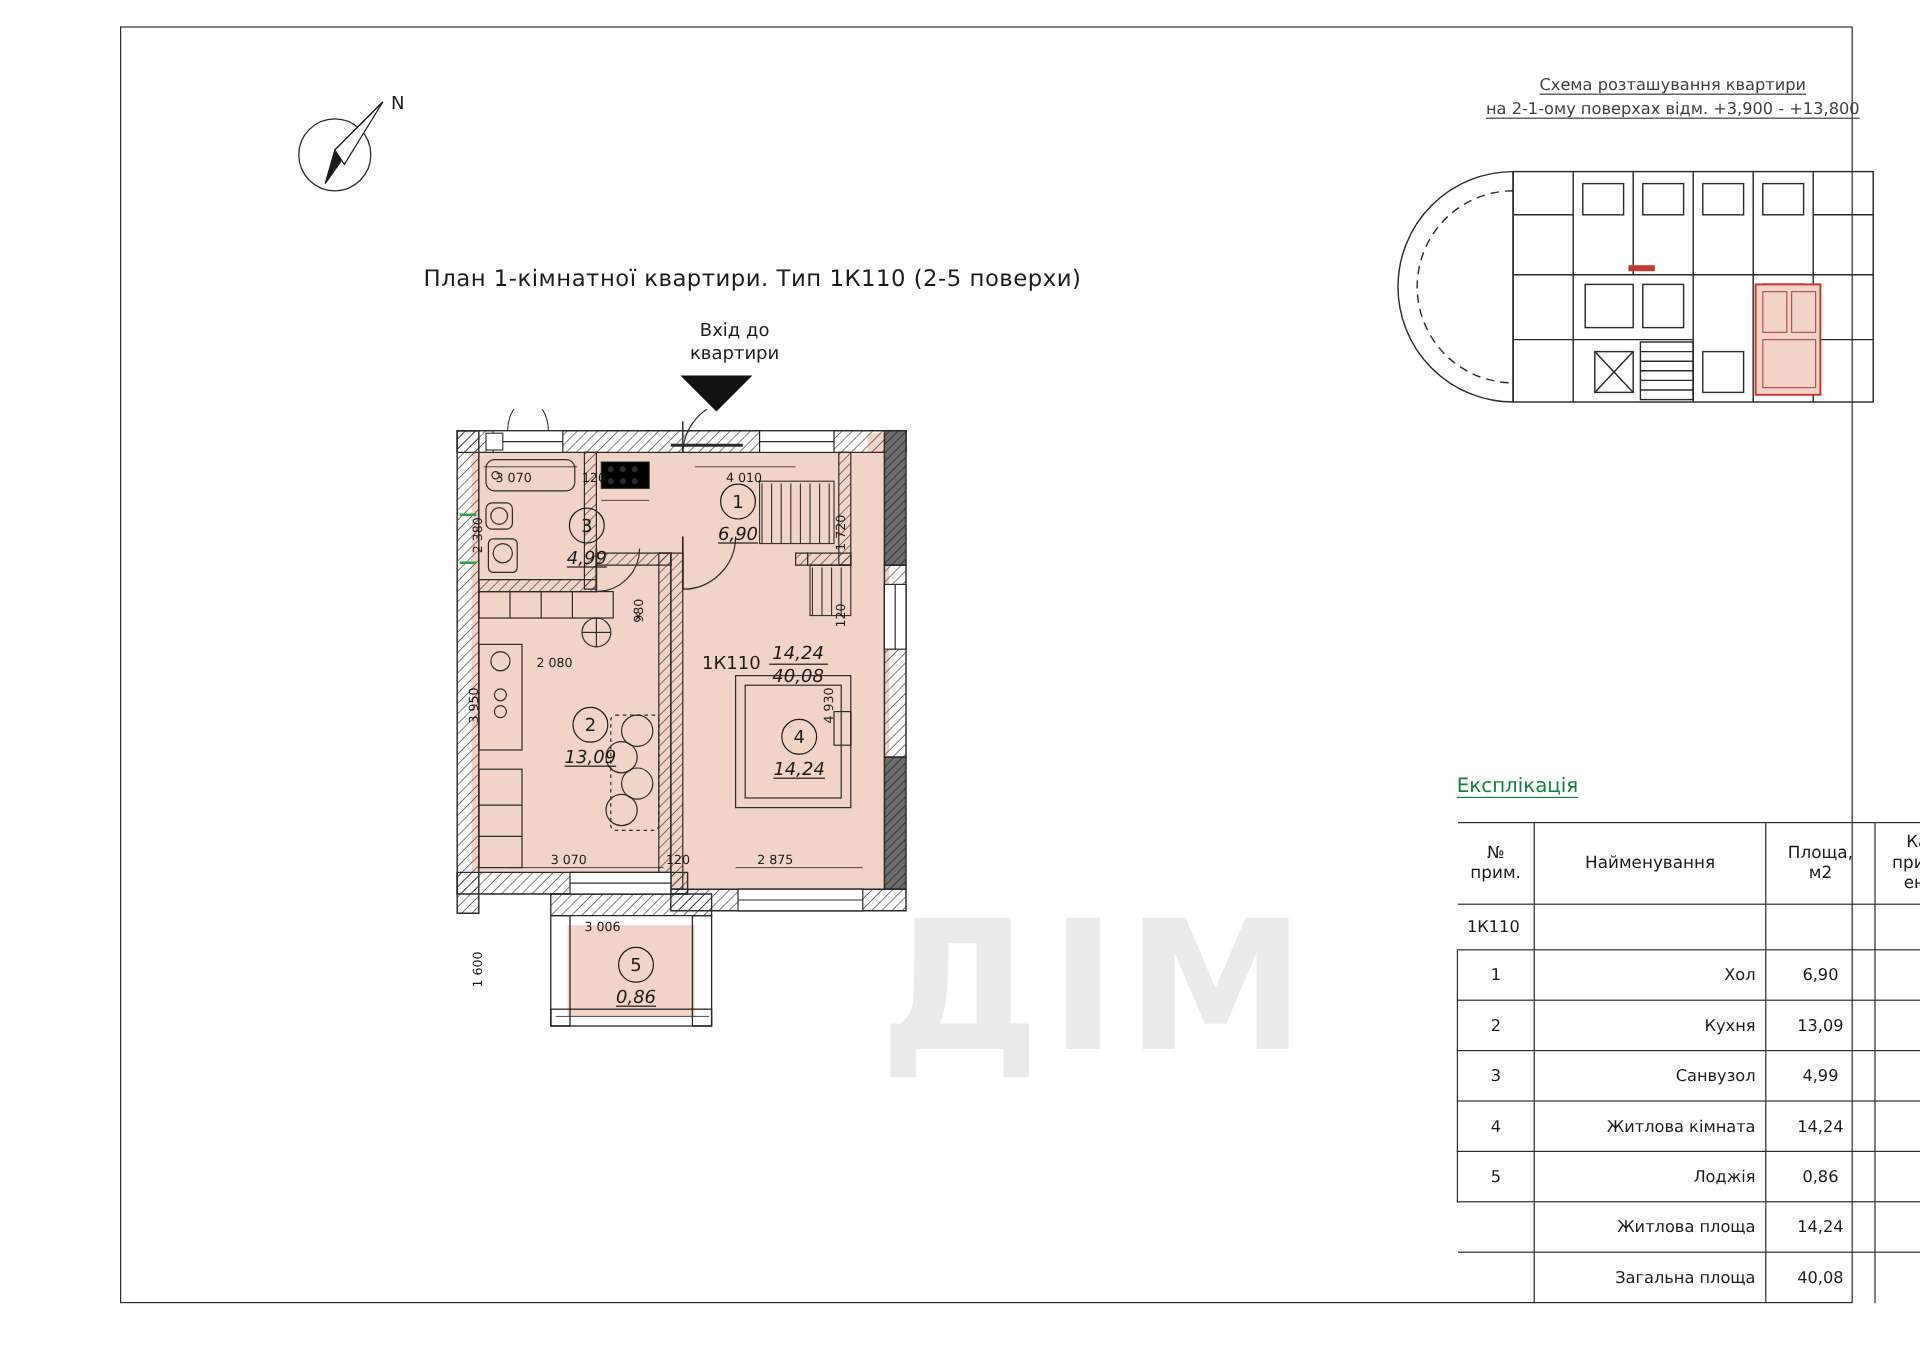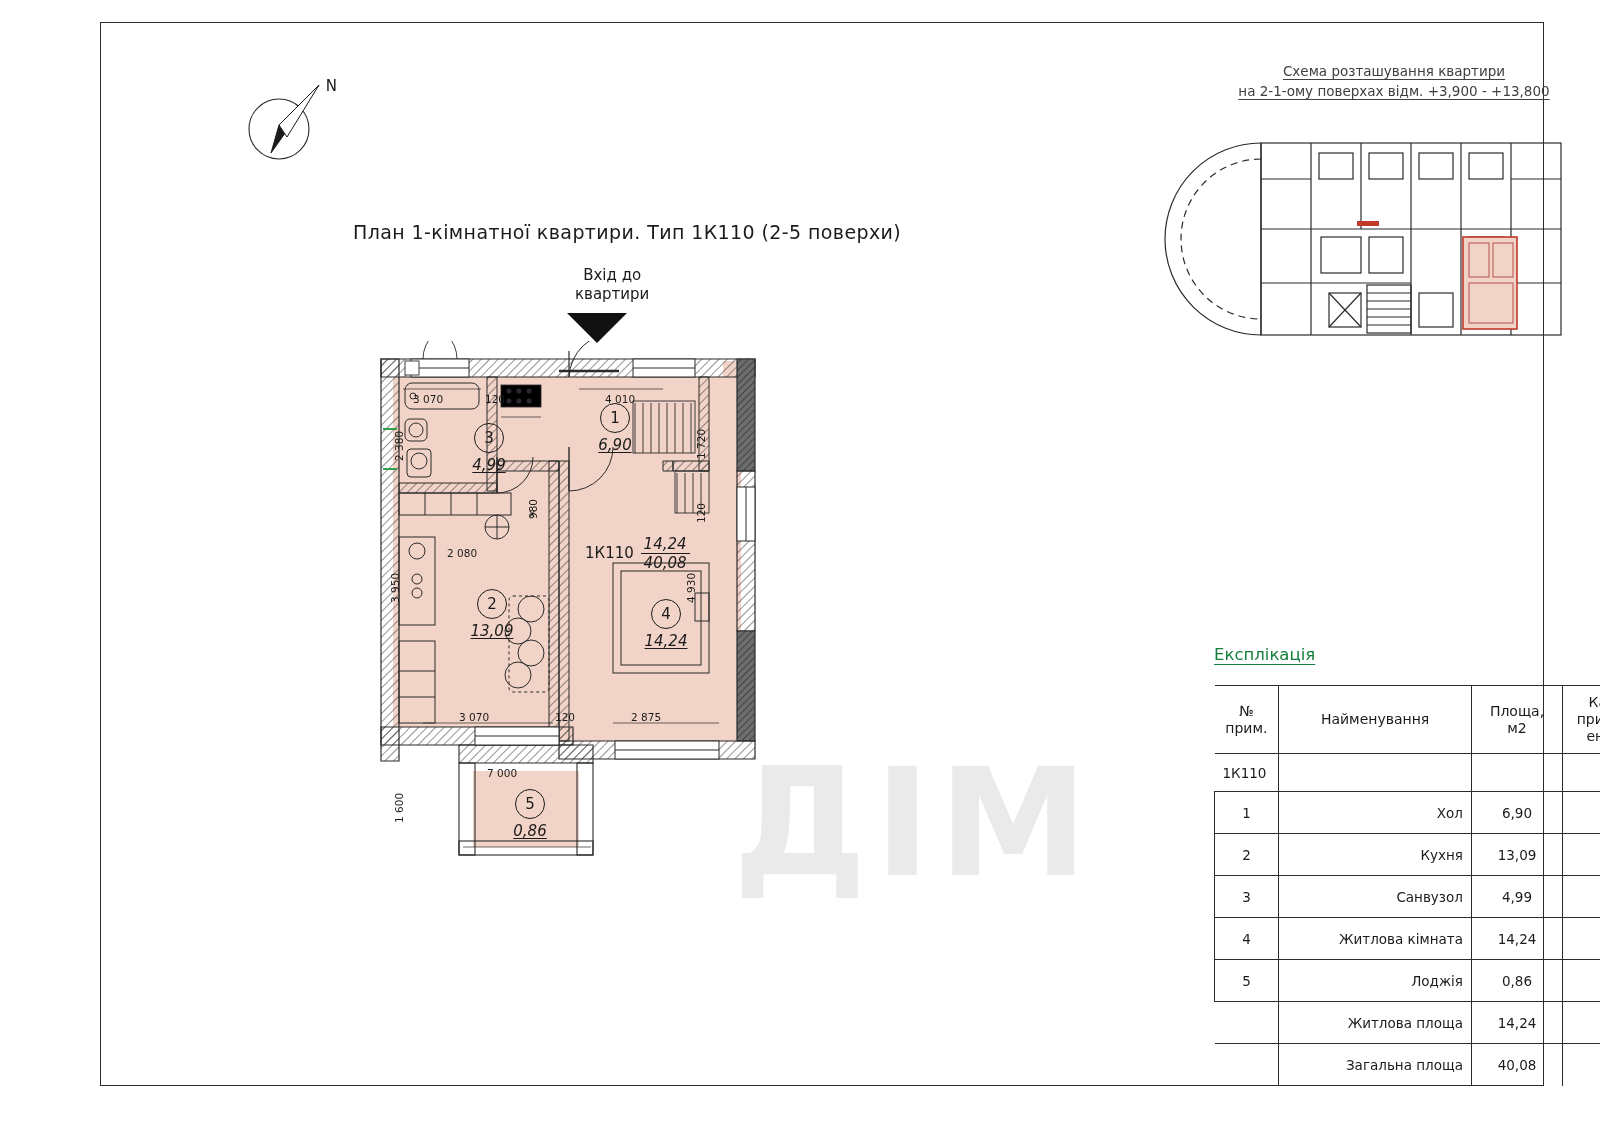--- a/index.html
+++ b/index.html
@@ -314,21 +314,21 @@
     <div class="dim v" style="left:30px;top:120px;transform:rotate(-90deg);">2 380</div>
     <div class="dim v" style="left:332px;top:118px;transform:rotate(-90deg);">1 720</div>
     <div class="dim v" style="left:332px;top:182px;transform:rotate(-90deg);">120</div>
     <div class="dim v" style="left:164px;top:178px;transform:rotate(-90deg);">980</div>
     <div class="dim" style="left:84px;top:206px;">2 080</div>
     <div class="dim v" style="left:26px;top:262px;transform:rotate(-90deg);">3 950</div>
     <div class="dim v" style="left:322px;top:262px;transform:rotate(-90deg);">4 930</div>
     <div class="dim" style="left:96px;top:370px;">3 070</div>
     <div class="dim" style="left:192px;top:370px;">120</div>
     <div class="dim" style="left:268px;top:370px;">2 875</div>
-    <div class="dim" style="left:124px;top:426px;">7 000</div>
+    <div class="dim" style="left:124px;top:426px;">3 006</div>
     <div class="dim v" style="left:30px;top:482px;transform:rotate(-90deg);">1 600</div>
   </div>
 
   <div class="apt-label">
     <span>1К110</span>
     <span class="fr">
       <span class="a">14,24</span>
       <span class="b">40,08</span>
     </span>
   </div>

